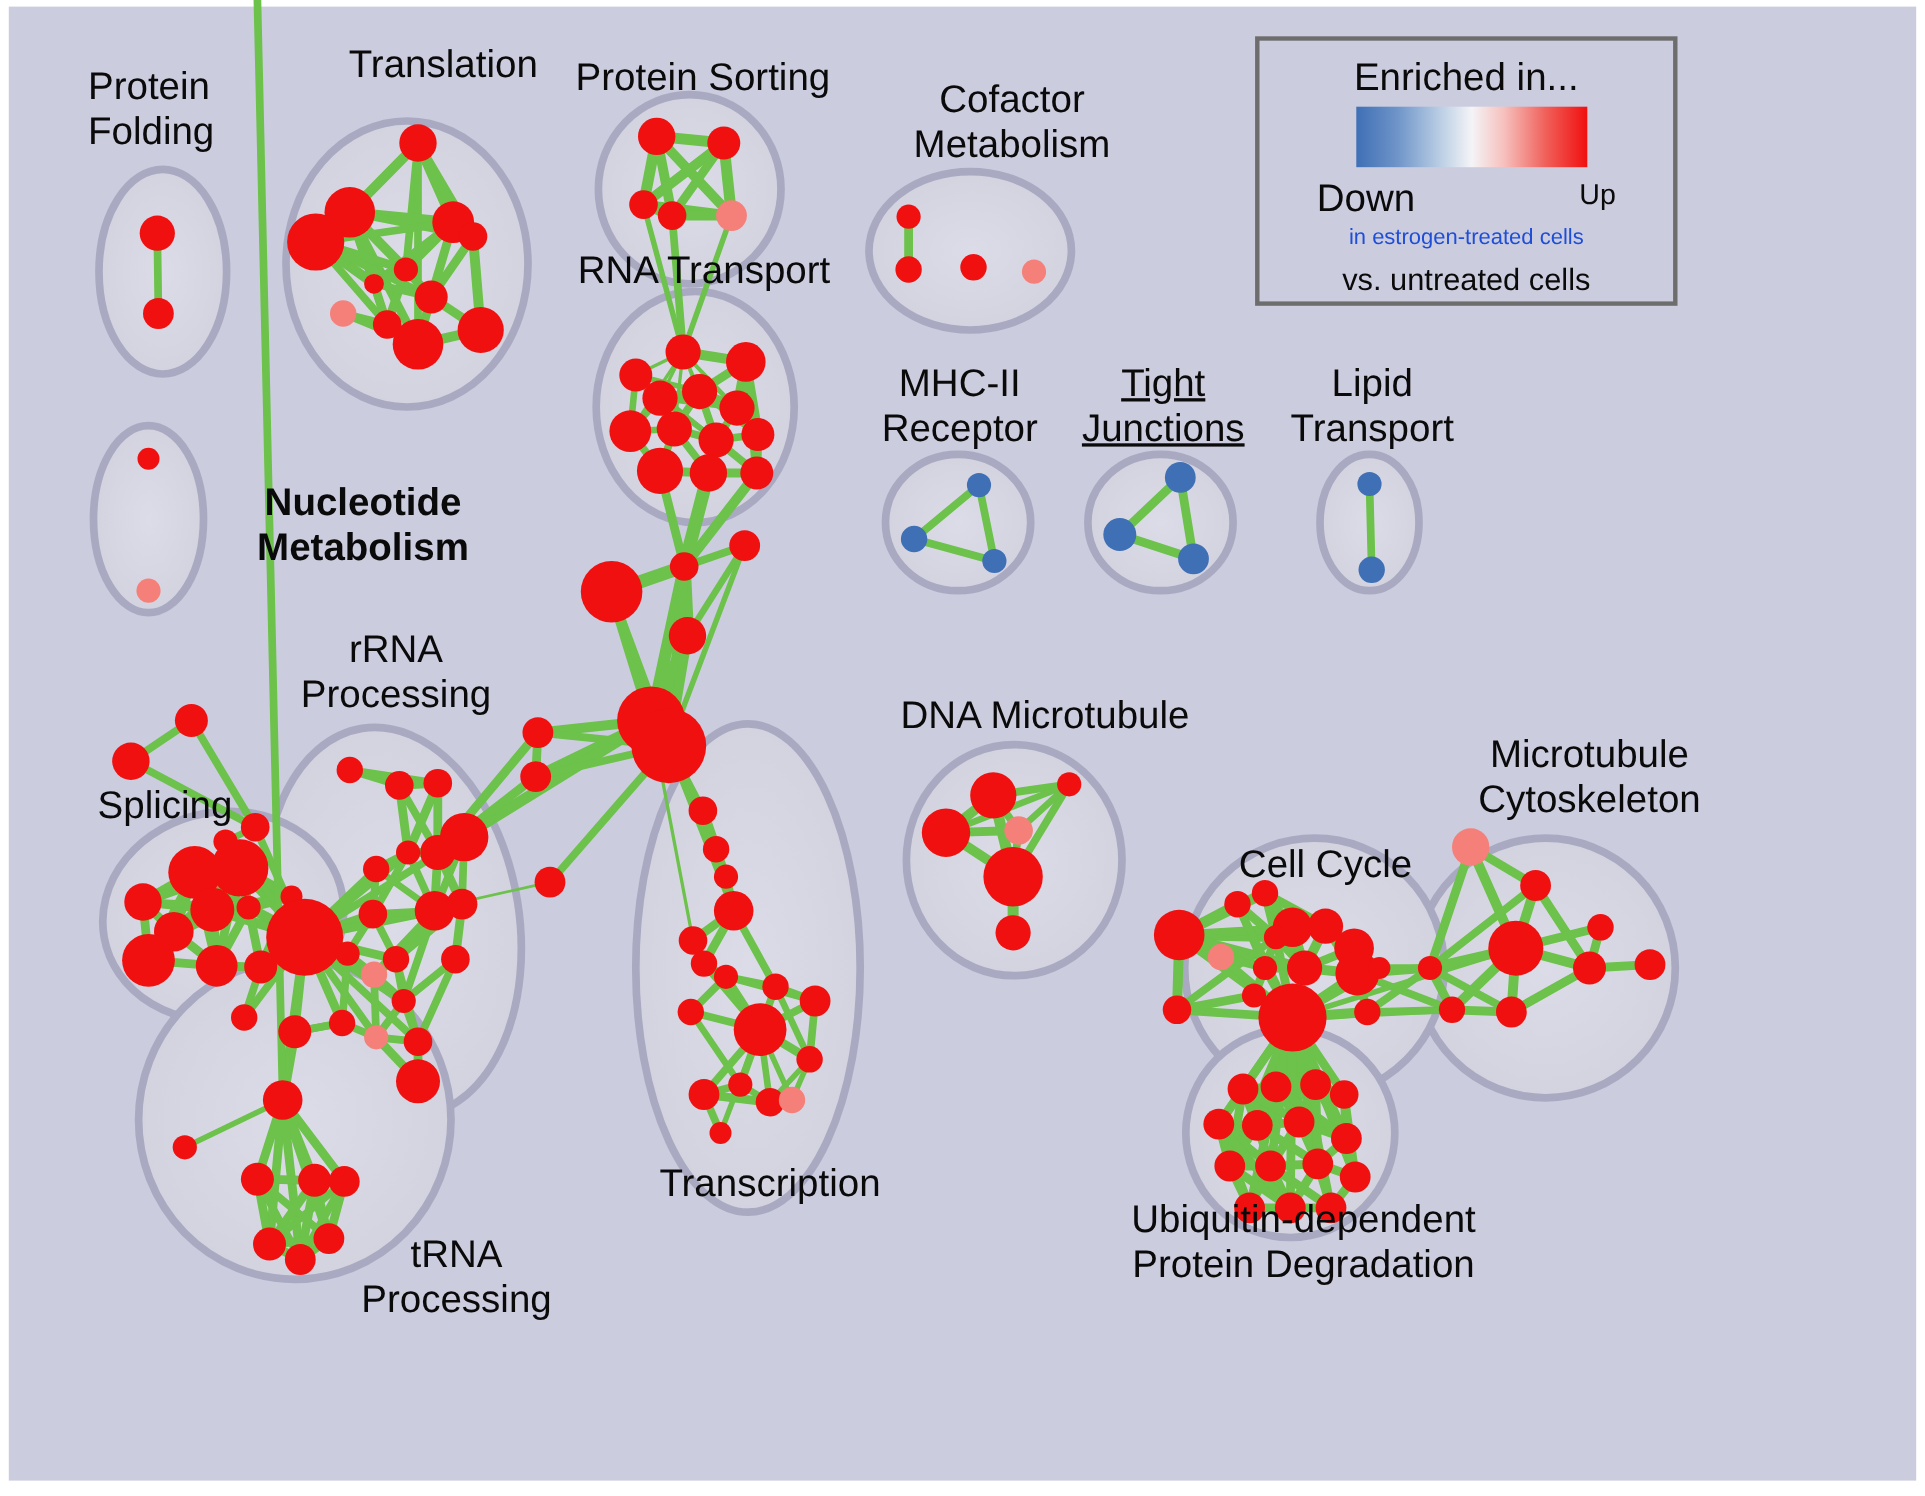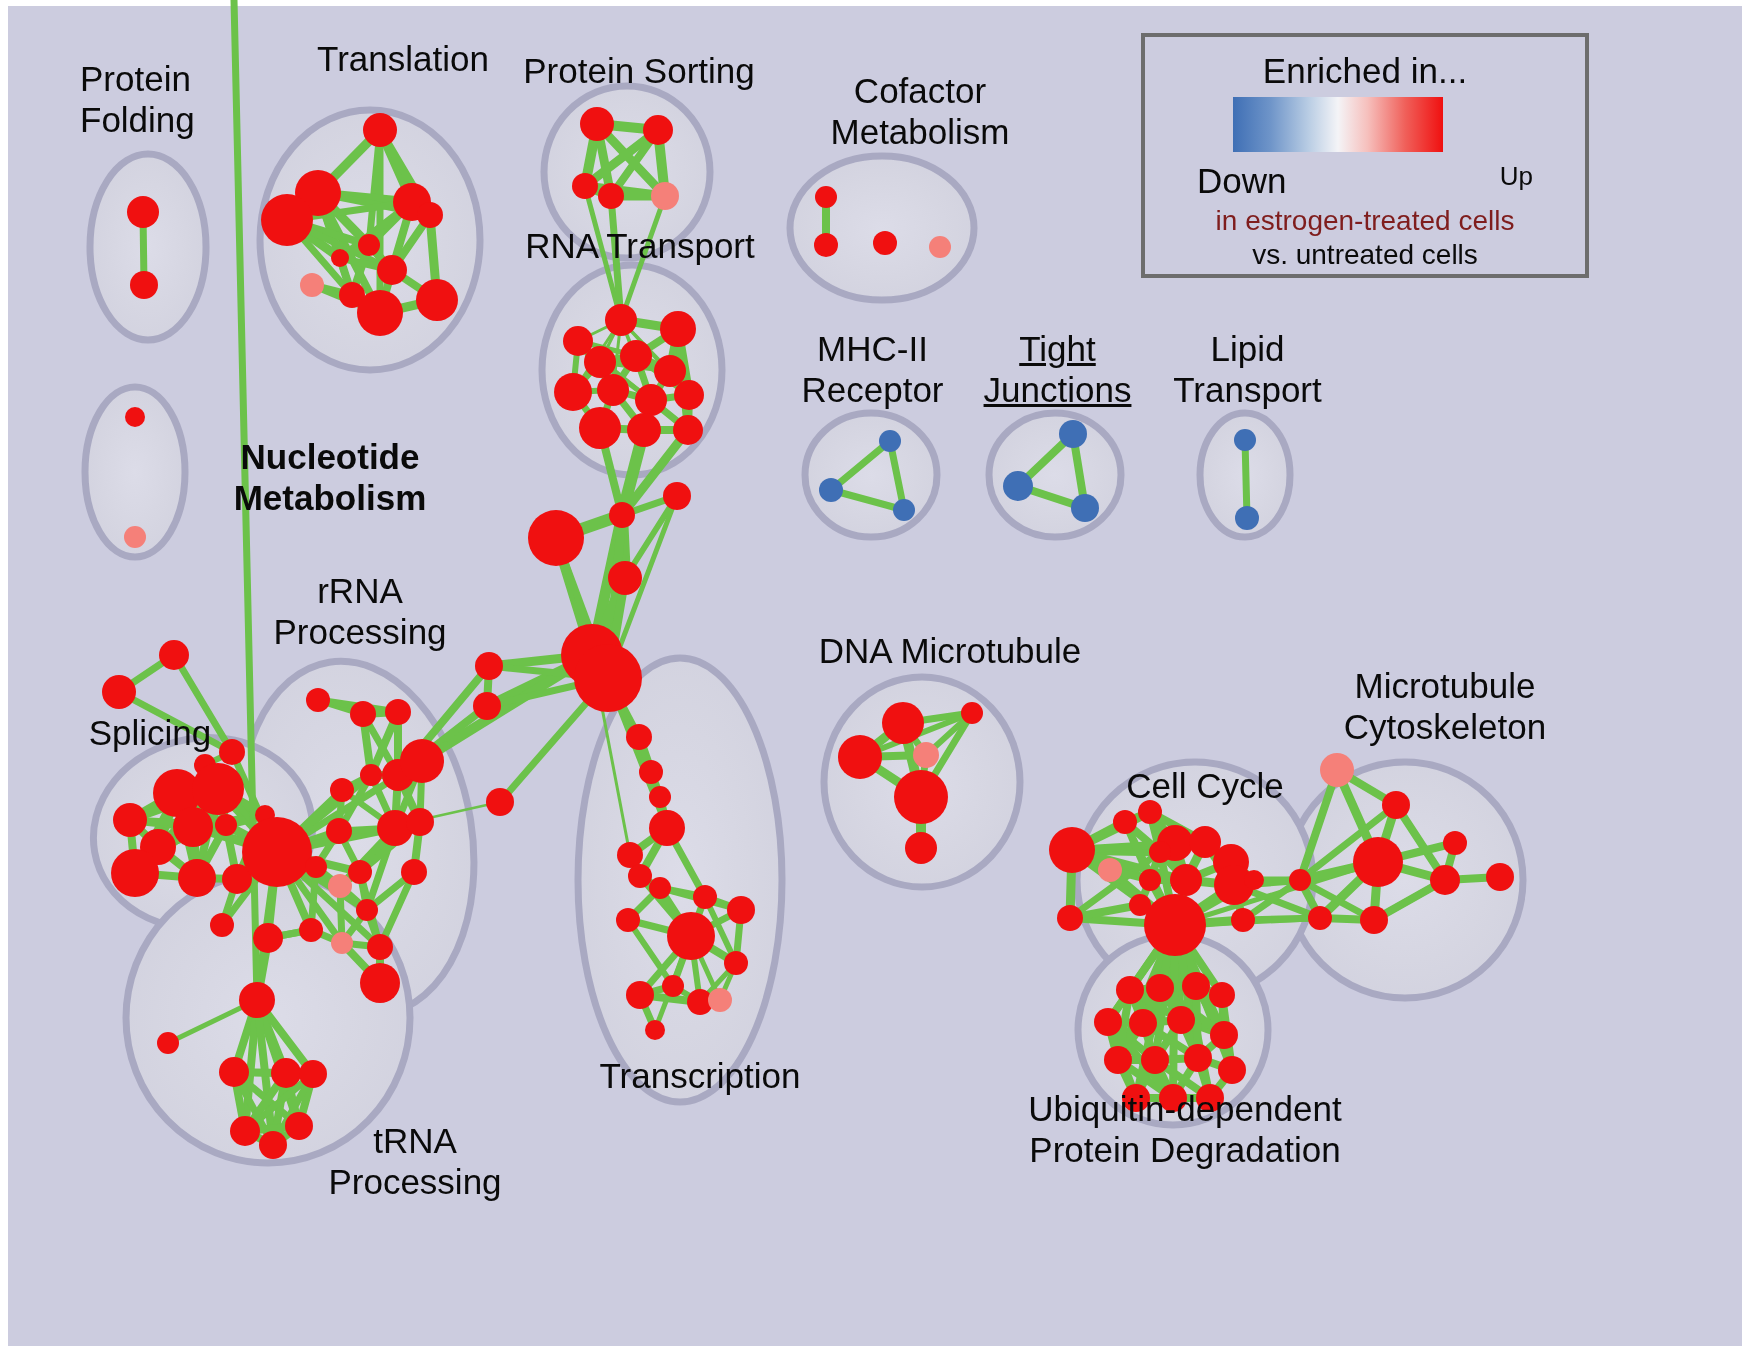--- a/index.html
+++ b/index.html
@@ -1,27 +1,27 @@
 <!DOCTYPE html>
 <html><head>
 <meta charset="utf-8">
 <style>
   html,body{margin:0;padding:0;background:#ffffff;}
   body{font-family:"Liberation Sans",sans-serif;}
   #stage{position:relative;width:1750px;height:1360px;background:#ffffff;overflow:hidden;}
   #panel{position:absolute;left:8px;top:6px;width:1734px;height:1340px;background:#ccccdf;}
   svg#net{position:absolute;left:0;top:0;width:1750px;height:1360px;}
   .clabel{position:absolute;color:#0a0a0a;font-size:35px;line-height:41px;text-align:center;white-space:pre;font-family:"Liberation Sans",sans-serif;}
-  #legend{position:absolute;left:1141px;top:33px;width:448px;height:245px;background:#ccccdf;border:4px solid #6d6d6d;box-sizing:border-box;}
+  #legend{position:absolute;left:1141px;top:33px;width:384px;height:245px;background:#ccccdf;border:4px solid #6d6d6d;box-sizing:border-box;}
   #legend .ltitle{position:absolute;left:0;right:0;top:14px;text-align:center;font-size:35px;color:#0a0a0a;}
   #legend .bar{position:absolute;left:88px;top:60px;width:210px;height:55px;
         background:linear-gradient(to right,#3f6fb5 0%,#6f95c9 18%,#b9cde4 36%,#f4f4f7 50%,#f6c0bd 64%,#f0605a 82%,#f01010 100%);}
   #legend .down{position:absolute;left:52px;top:124px;font-size:35px;color:#0a0a0a;}
   #legend .up{position:absolute;right:52px;top:124px;font-size:26px;color:#0a0a0a;}
-  #legend .sub1{position:absolute;left:0;right:0;top:168px;text-align:center;font-size:28px;color:#7f1d1d;}
+  #legend .sub1{position:absolute;left:0;right:0;top:168px;text-align:center;font-size:20px;color:#1d4ed8;}
   #legend .sub2{position:absolute;left:0;right:0;top:202px;text-align:center;font-size:28px;color:#0a0a0a;}
 </style>
 </head>
 <body>
 
 <div id="stage">
   <div id="panel"></div>
 
   <svg id="net" viewBox="0 0 1750 1360">
     <defs>

